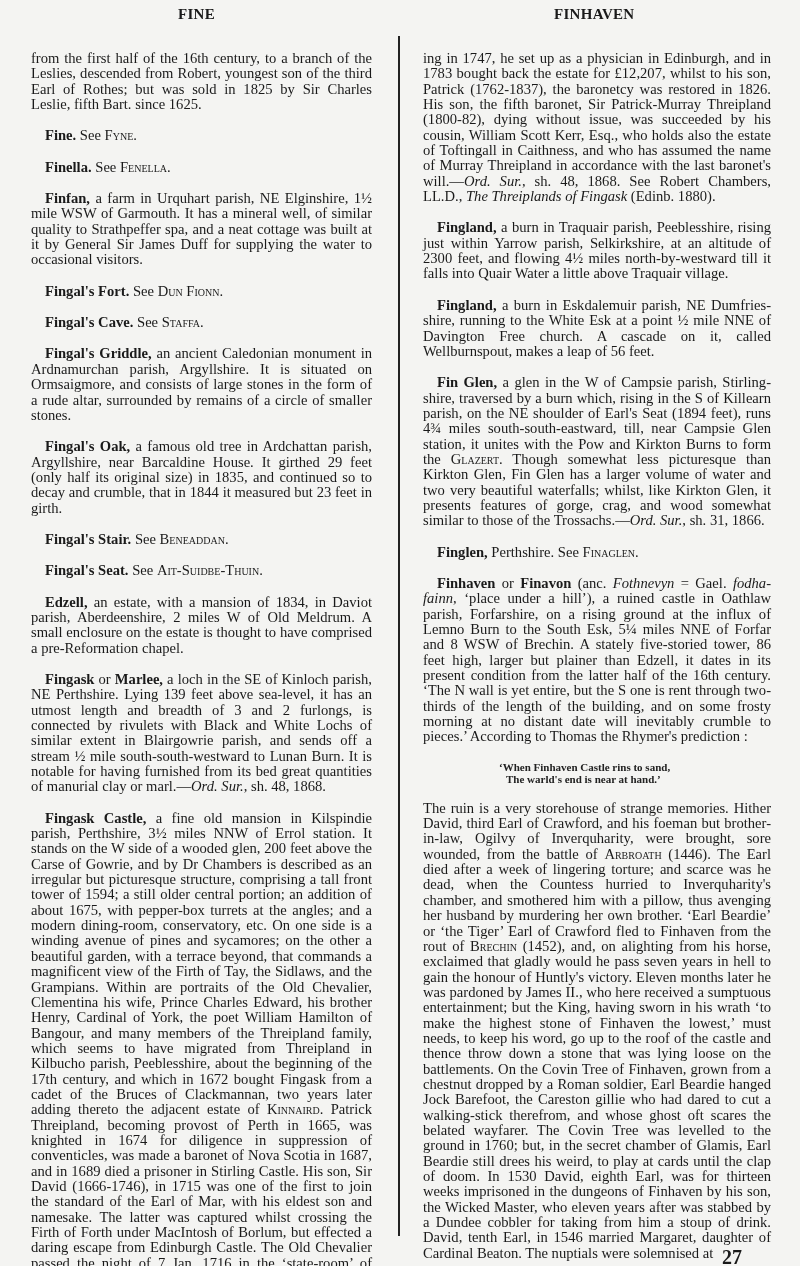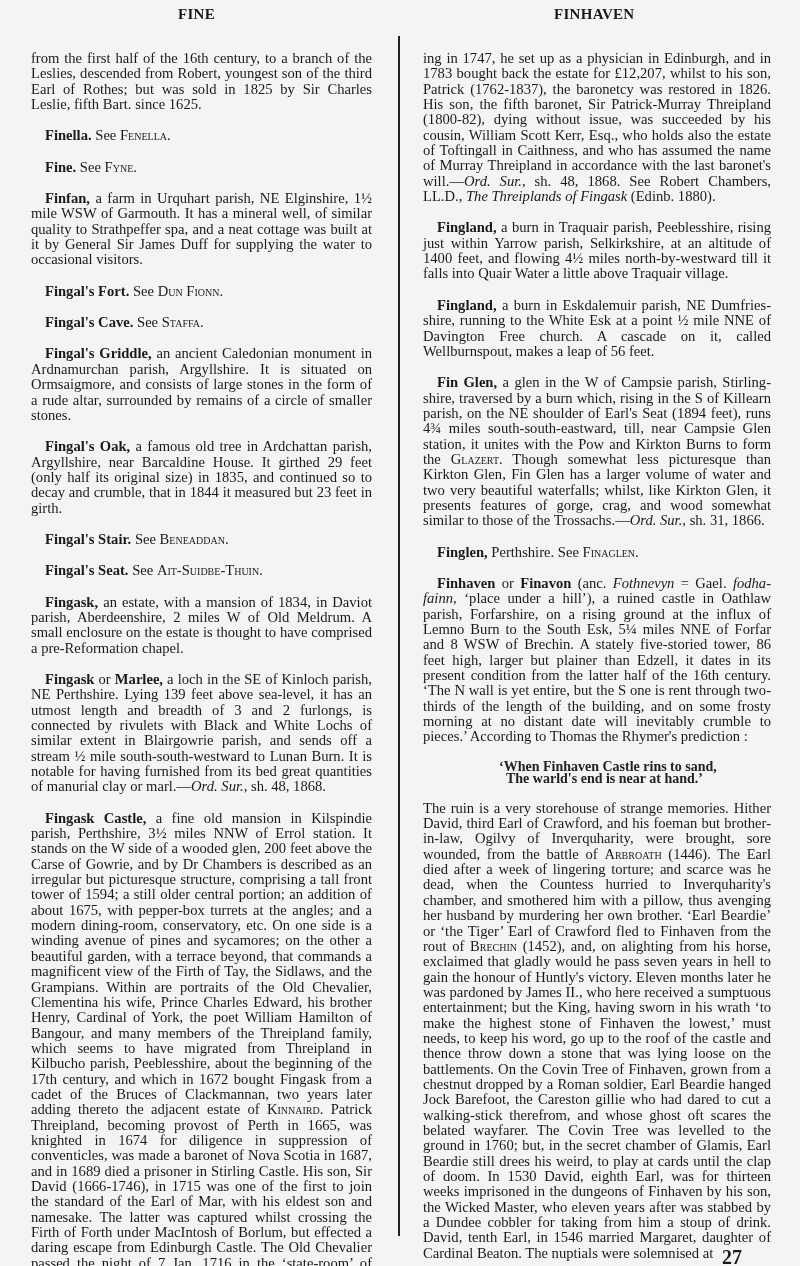--- a/index.html
+++ b/index.html
@@ -35,21 +35,21 @@
     hyphens: manual;
   }
   .col.left { left: 15px; width: 373px; }
   .col.right { left: 407px; width: 380px; }
   .col p { margin: 16px; text-indent: 0; }
   .col p.entry { text-indent: 14px; }
   .hw { font-weight: bold; }
   .sc { font-variant: small-caps; }
   .it { font-style: italic; }
   .verse {
-    margin: 12px 0 13px 0; font-size: 14px; line-height: 12px;
+    margin: 12px 0 13px 0; font-size: 11px; line-height: 12px;
     text-align: left; padding-left: 92px; font-weight: bold; color: #222;
   }
   .verse div:nth-child(2) { padding-left: 7px; }
   .pageno {
     position: absolute; left: 722px; top: 1246px;
     font-family: "Liberation Serif", "DejaVu Serif", serif;
     font-weight: bold; font-size: 20px;
   }
 </style>
 </head>
@@ -59,49 +59,49 @@
   <div class="header">
     <span class="lh">FINE</span>
     <span class="rh">FINHAVEN</span>
   </div>
 
   <div class="divider"></div>
 
   <div class="col left">
     <p>from the first half of the 16th century, to a branch of the Leslies, descended from Robert, youngest son of the third Earl of Rothes; but was sold in 1825 by Sir Charles Leslie, fifth Bart. since 1625.</p>
 
+    <p class="entry"><span class="hw">Fine.</span><span> See </span><span class="sc">Fyne</span><span>.</span></p>
+
     <p class="entry"><span class="hw">Finella.</span><span> See </span><span class="sc">Fenella</span><span>.</span></p>
-
-    <p class="entry"><span class="hw">Fine.</span><span> See </span><span class="sc">Fyne</span><span>.</span></p>
 
     <p class="entry"><span class="hw">Finfan,</span><span> a farm in Urquhart parish, NE Elginshire, 1½ mile WSW of Garmouth. It has a mineral well, of similar quality to Strathpeffer spa, and a neat cottage was built at it by General Sir James Duff for supplying the water to occasional visitors.</span></p>
 
     <p class="entry"><span class="hw">Fingal's Fort.</span><span> See </span><span class="sc">Dun Fionn</span><span>.</span></p>
 
     <p class="entry"><span class="hw">Fingal's Cave.</span><span> See </span><span class="sc">Staffa</span><span>.</span></p>
 
     <p class="entry"><span class="hw">Fingal's Griddle,</span><span> an ancient Caledonian monument in Ardnamurchan parish, Argyllshire. It is situated on Ormsaigmore, and consists of large stones in the form of a rude altar, surrounded by remains of a circle of smaller stones.</span></p>
 
     <p class="entry"><span class="hw">Fingal's Oak,</span><span> a famous old tree in Ardchattan parish, Argyllshire, near Barcaldine House. It girthed 29 feet (only half its original size) in 1835, and continued so to decay and crumble, that in 1844 it measured but 23 feet in girth.</span></p>
 
     <p class="entry"><span class="hw">Fingal's Stair.</span><span> See </span><span class="sc">Beneaddan</span><span>.</span></p>
 
     <p class="entry"><span class="hw">Fingal's Seat.</span><span> See </span><span class="sc">Ait-Suidbe-Thuin</span><span>.</span></p>
 
-    <p class="entry"><span class="hw">Fingask,</span><span> an estate, with a mansion of 1834, in Daviot parish, Aberdeenshire, 2 miles W of Old Meldrum. A small enclosure on the estate is thought to have com­prised a pre-Reformation chapel.</span></p>
+    <p class="entry"><span class="hw">Edzell,</span><span> an estate, with a mansion of 1834, in Daviot parish, Aberdeenshire, 2 miles W of Old Meldrum. A small enclosure on the estate is thought to have com­prised a pre-Reformation chapel.</span></p>
 
     <p class="entry"><span class="hw">Fingask</span><span> or </span><span class="hw">Marlee,</span><span> a loch in the SE of Kinloch parish, NE Perthshire. Lying 139 feet above sea-level, it has an utmost length and breadth of 3 and 2 furlongs, is connected by rivulets with Black and White Lochs of similar extent in Blairgowrie parish, and sends off a stream ½ mile south-south-westward to Lunan Burn. It is notable for having furnished from its bed great quan­tities of manurial clay or marl.—</span><span class="it">Ord. Sur.</span><span>, sh. 48, 1868.</span></p>
 
     <p class="entry"><span class="hw">Fingask Castle,</span><span> a fine old mansion in Kilspindie parish, Perthshire, 3½ miles NNW of Errol station. It stands on the W side of a wooded glen, 200 feet above the Carse of Gowrie, and by Dr Chambers is described as an irregular but picturesque structure, comprising a tall front tower of 1594; a still older central portion; an addition of about 1675, with pepper-box turrets at the angles; and a modern dining-room, conservatory, etc. On one side is a winding avenue of pines and sycamores; on the other a beautiful garden, with a terrace beyond, that commands a magnificent view of the Firth of Tay, the Sidlaws, and the Grampians. Within are portraits of the Old Chevalier, Clementina his wife, Prince Charles Edward, his brother Henry, Cardinal of York, the poet William Hamilton of Bangour, and many members of the Threipland family, which seems to have migrated from Threipland in Kilbucho parish, Peeblesshire, about the beginning of the 17th century, and which in 1672 bought Fingask from a cadet of the Bruces of Clack­mannan, two years later adding thereto the adjacent estate of </span><span class="sc">Kinnaird</span><span>. Patrick Threipland, becoming provost of Perth in 1665, was knighted in 1674 for diligence in suppression of conventicles, was made a baronet of Nova Scotia in 1687, and in 1689 died a prisoner in Stirling Castle. His son, Sir David (1666-1746), in 1715 was one of the first to join the standard of the Earl of Mar, with his eldest son and namesake. The latter was captured whilst crossing the Firth of Forth under MacIntosh of Borlum, but effected a daring escape from Edinburgh Castle. The Old Chevalier passed the night of 7 Jan. 1716 in the ‘state-room’ of Fingask, and was again there in the following month; in March Sir David was a fugitive, and his castle was occupied by a party of Government dragoons. The forfeited estate, however, was leased by Lady Threipland from the York Building Company, who had bought it for £9606. In the '45 the eldest son, David, fell at Prestonpans; but the youngest, Stuart (1716-1805), went through the entire campaign, for some time shared in the Prince's wanderings, and at length escaped to France, disguised as a bookseller's assistant, Fingask meantime having been plundered by dragoons. Return-</span></p>
   </div>
 
   <div class="col right">
     <p><span>ing in 1747, he set up as a physician in Edinburgh, and in 1783 bought back the estate for £12,207, whilst to his son, Patrick (1762-1837), the baronetcy was restored in 1826. His son, the fifth baronet, Sir Patrick-Murray Threipland (1800-82), dying without issue, was succeeded by his cousin, William Scott Kerr, Esq., who holds also the estate of Toftingall in Caithness, and who has assumed the name of Murray Threipland in accordance with the last baronet's will.—</span><span class="it">Ord. Sur.</span><span>, sh. 48, 1868. See Robert Chambers, LL.D., </span><span class="it">The Threiplands of Fingask</span><span> (Edinb. 1880).</span></p>
 
-    <p class="entry"><span class="hw">Fingland,</span><span> a burn in Traquair parish, Peeblesshire, rising just within Yarrow parish, Selkirkshire, at an altitude of 1400 feet, and flowing 4½ miles north-by-westward till it falls into Quair Water a little above Traquair village.</span></p>
+    <p class="entry"><span class="hw">Fingland,</span><span> a burn in Traquair parish, Peeblesshire, rising just within Yarrow parish, Selkirkshire, at an altitude of 2300 feet, and flowing 4½ miles north-by-westward till it falls into Quair Water a little above Traquair village.</span></p>
 
     <p class="entry"><span class="hw">Fingland,</span><span> a burn in Eskdalemuir parish, NE Dumfries­shire, running to the White Esk at a point ½ mile NNE of Davington Free church. A cascade on it, called Wellburnspout, makes a leap of 56 feet.</span></p>
 
     <p class="entry"><span class="hw">Fin Glen,</span><span> a glen in the W of Campsie parish, Stirling­shire, traversed by a burn which, rising in the S of Killearn parish, on the NE shoulder of Earl's Seat (1894 feet), runs 4¾ miles south-south-eastward, till, near Campsie Glen station, it unites with the Pow and Kirk­ton Burns to form the </span><span class="sc">Glazert</span><span>. Though somewhat less picturesque than Kirkton Glen, Fin Glen has a larger volume of water and two very beautiful waterfalls; whilst, like Kirkton Glen, it presents features of gorge, crag, and wood somewhat similar to those of the Trossachs.—</span><span class="it">Ord. Sur.</span><span>, sh. 31, 1866.</span></p>
 
     <p class="entry"><span class="hw">Finglen,</span><span> Perthshire. See </span><span class="sc">Finaglen</span><span>.</span></p>
 
     <p class="entry"><span class="hw">Finhaven</span><span> or </span><span class="hw">Finavon</span><span> (anc. </span><span class="it">Fothnevyn</span><span> = Gael. </span><span class="it">fodha­fainn</span><span>, ‘place under a hill’), a ruined castle in Oathlaw parish, Forfarshire, on a rising ground at the influx of Lemno Burn to the South Esk, 5¼ miles NNE of Forfar and 8 WSW of Brechin. A stately five-storied tower, 86 feet high, larger but plainer than Edzell, it dates in its present condition from the latter half of the 16th century. ‘The N wall is yet entire, but the S one is rent through two-thirds of the length of the building, and on some frosty morning at no distant date will in­evitably crumble to pieces.’ According to Thomas the Rhymer's prediction :</span></p>
 
     <div class="verse">

